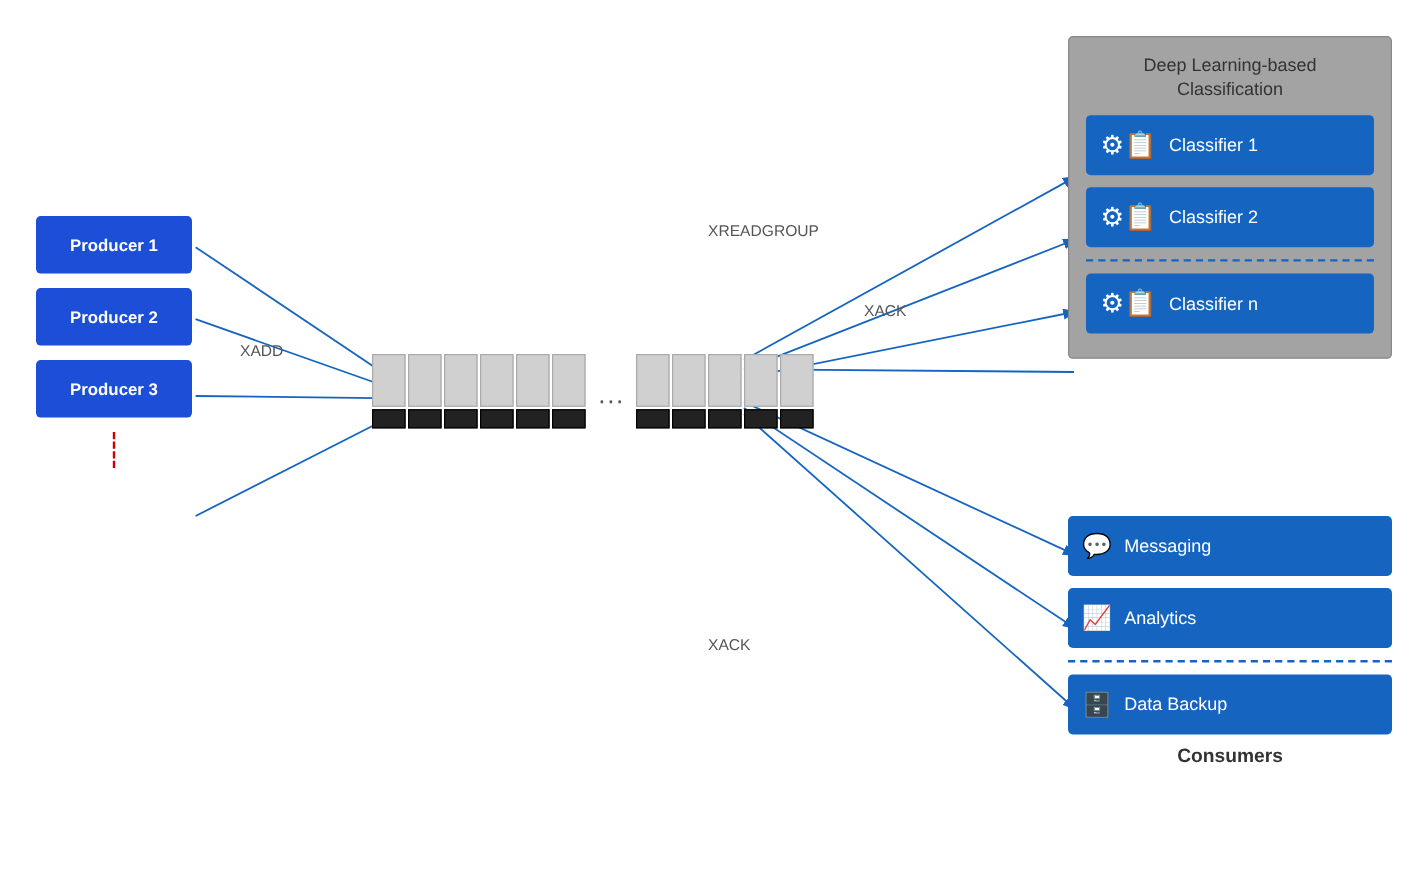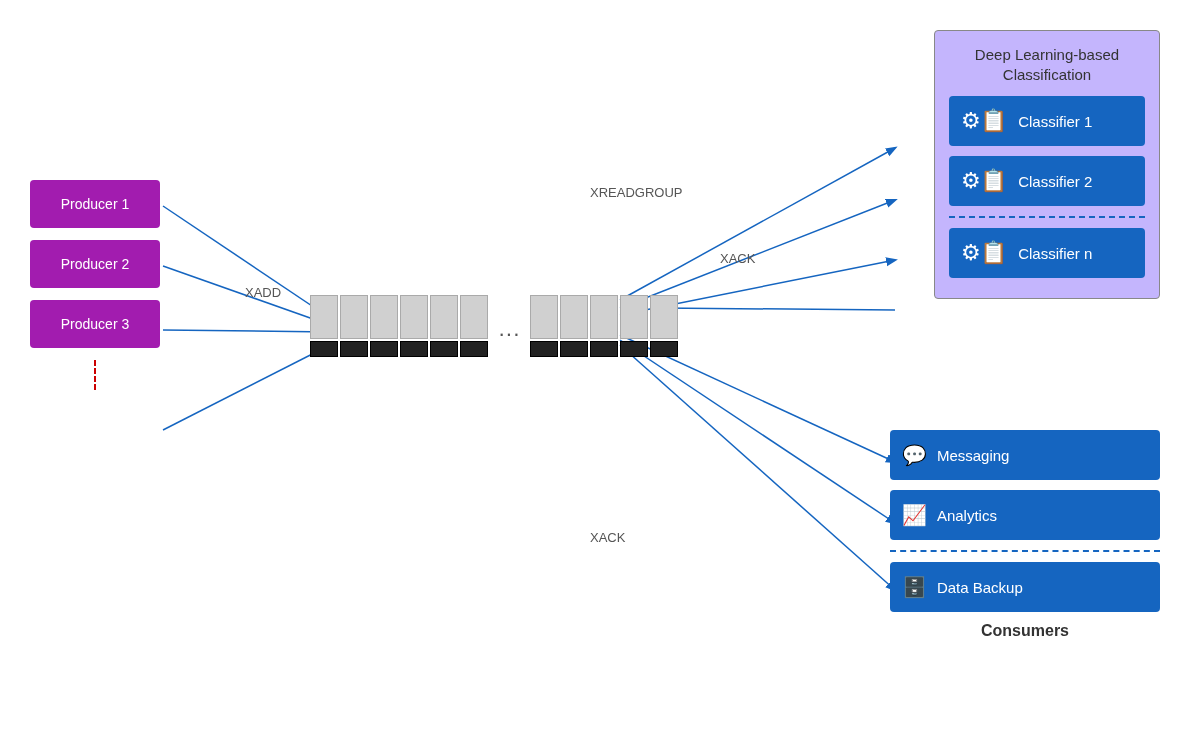--- a/index.html
+++ b/index.html
@@ -22,23 +22,23 @@
     .producers-section {
       position: absolute;
       left: 30px;
       top: 180px;
       display: flex;
       flex-direction: column;
       gap: 12px;
     }
 
     .producer-box {
-      background: #a21caf;
+      background: #1d4ed8;
       color: white;
-      font-weight: normal;
+      font-weight: bold;
       font-size: 14px;
       width: 130px;
       height: 48px;
       display: flex;
       align-items: center;
       justify-content: center;
       border-radius: 4px;
     }
 
     .dashed-vertical {
@@ -94,25 +94,25 @@
       padding: 0 8px;
       padding-bottom: 12px;
       line-height: 1;
     }
 
     
     .consumer-group-box {
       position: absolute;
       right: 20px;
       top: 30px;
-      width: 226px;
+      width: 270px;
       border: 1.5px solid #888;
       border-radius: 4px;
       padding: 14px 14px 10px 14px;
-      background: #c4b5fd;
+      background: #a3a3a3;
     }
 
     .consumer-group-title {
       text-align: center;
       font-size: 15px;
       color: #333;
       margin-bottom: 12px;
       line-height: 1.3;
     }
 
@@ -188,21 +188,20 @@
       pointer-events: none;
     }
 
     
     .label-xadd {
       position: absolute;
       left: 200px;
       top: 285px;
       font-size: 13px;
       color: #555;
-      margin-left: 45px;
     }
 
     .label-xreadgroup {
       position: absolute;
       left: 590px;
       top: 185px;
       font-size: 13px;
       color: #555;
     }
 

